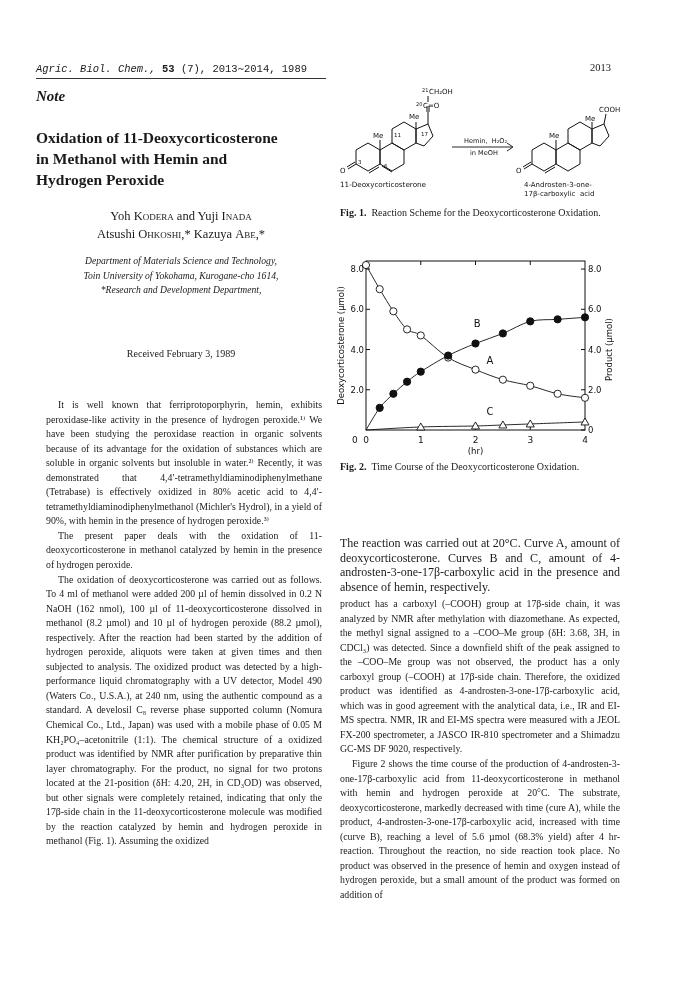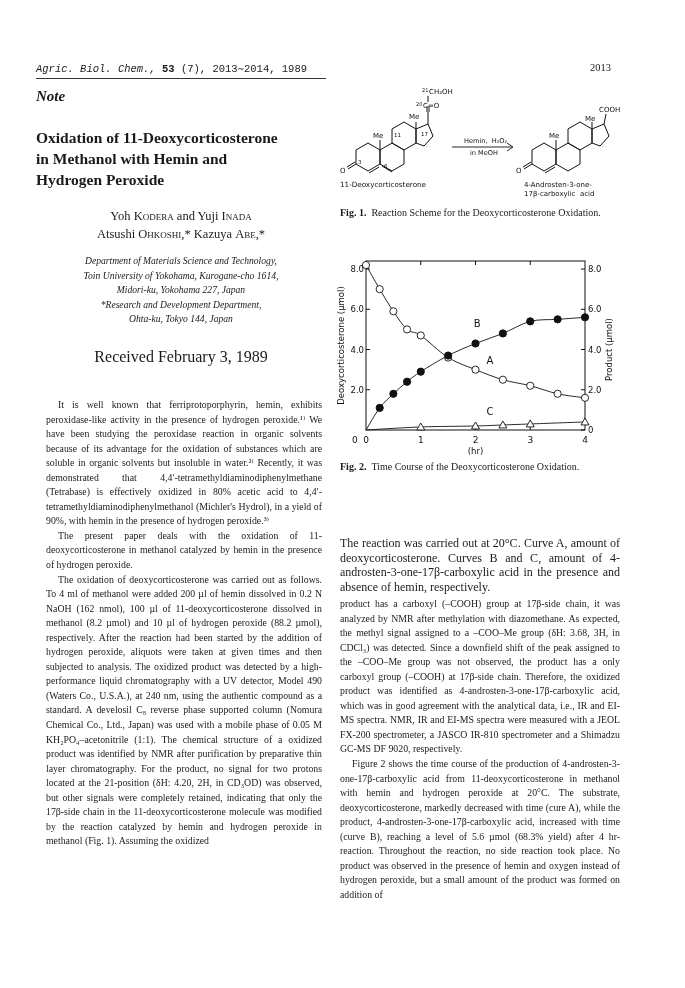--- a/index.html
+++ b/index.html
@@ -8,21 +8,21 @@
   .abs { position:absolute; }
   .hdr-left { left:36px; top:62px; font-size:10.5px; font-style:italic;font-family:Liberation Mono, monospace; }
   .hdr-left b { font-style:normal; }
   .hdr-rule { left:36px; top:78px; width:290px; height:1px; background:#333; }
   .hdr-right { left:590px; top:62px; font-size:10.5px; }
   .note { left:36px; top:88px; font-size:15px; font-weight:bold; font-style:italic; }
   .title { left:36px; top:127px; width:290px; text-align:left; font-size:15.5px; font-weight:bold; line-height:21px; }
   .authors { left:36px; top:207px; width:290px; text-align:center; font-size:12.5px; line-height:18px; }
   .sc { font-variant:small-caps; }
   .affil { left:36px; top:254px; width:290px; text-align:center; font-size:9.6px; font-style:italic; line-height:14.5px; }
-  .received { left:36px; top:348px; width:290px; text-align:center; font-size:16px; }
+  .received { left:36px; top:348px; width:290px; text-align:center; font-size:10px; }
   .col { font-size:9.8px; line-height:14.55px; text-align:justify; }
   .col p { margin:0; text-indent:12px; }
   .col p.noind { text-indent:0; }
   .left-col { left:46px; top:398px; width:276px; }
   .right-col { left:340px; top:597px; width:280px; }
   .cap { font-size:10px; line-height:14px; }
   .cap b { font-weight:bold; }
   .fig1-cap { left:340px; top:206px; width:280px; text-align:justify; }
   .fig2-cap { left:340px; top:460px; width:280px; text-align:justify; }
   .fig2-note { left:340px; top:492px; width:280px; font-size:12px; line-height:14.5px; text-align:justify;margin-top:44px; }
@@ -51,23 +51,21 @@
     <span>Yoh </span><span class="sc">Kodera</span><span style="white-space:pre"> and </span><span>Yuji </span><span class="sc">Inada</span>
   </div>
   <div>
     <span>Atsushi </span><span class="sc">Ohkoshi</span><span>,* </span><span>Kazuya </span><span class="sc">Abe</span><span>,*</span>
   </div>
 </div>
 
 <div class="abs affil">
   <div>Department of Materials Science and Technology,</div>
   <div>Toin University of Yokohama, Kurogane-cho 1614,</div>
-  <div>Midori-ku, Yokohama 227, Japan</div>
   <div>*Research and Development Department,</div>
-  <div>Ohta-ku, Tokyo 144, Japan</div>
 </div>
 
 <div class="abs received">Received February 3, 1989</div>
 
 <div class="abs col left-col">
   <p>It is well known that ferriprotoporphyrin, hemin, exhibits peroxidase-like activity in the presence of hydrogen peroxide.¹⁾ We have been studying the peroxidase reaction in organic solvents because of its advantage for the oxidation of substances which are soluble in organic solvents but insoluble in water.²⁾ Recently, it was demonstrated that 4,4′-tetramethyldiaminodiphenylmethane (Tetrabase) is effectively oxidized in 80% acetic acid to 4,4′-tetramethyldiaminodiphenylmethanol (Michler's Hydrol), in a yield of 90%, with hemin in the presence of hydrogen peroxide.³⁾</p>
   <p>The present paper deals with the oxidation of 11-deoxycorticosterone in methanol catalyzed by hemin in the presence of hydrogen peroxide.</p>
   <p>The oxidation of deoxycorticosterone was carried out as follows. To 4 ml of methanol were added 200 µl of hemin dissolved in 0.2 N NaOH (162 nmol), 100 µl of 11-deoxycorticosterone dissolved in methanol (8.2 µmol) and 10 µl of hydrogen peroxide (88.2 µmol), respectively. After the reaction had been started by the addition of hydrogen peroxide, aliquots were taken at given times and then subjected to analysis. The oxidized product was detected by a high-performance liquid chromatography with a UV detector, Model 490 (Waters Co., U.S.A.), at 240 nm, using the authentic compound as a standard. A develosil C₈ reverse phase supported column (Nomura Chemical Co., Ltd., Japan) was used with a mobile phase of 0.05 M KH₂PO₄–acetonitrile (1:1). The chemical structure of a oxidized product was identified by NMR after purification by preparative thin layer chromatography. For the product, no signal for two protons located at the 21-position (δH: 4.20, 2H, in CD₃OD) was observed, but other signals were completely retained, indicating that only the 17β-side chain in the 11-deoxycorticosterone molecule was modified by the reaction catalyzed by hemin and hydrogen peroxide in methanol (Fig. 1). Assuming the oxidized</p>
 </div>
 

